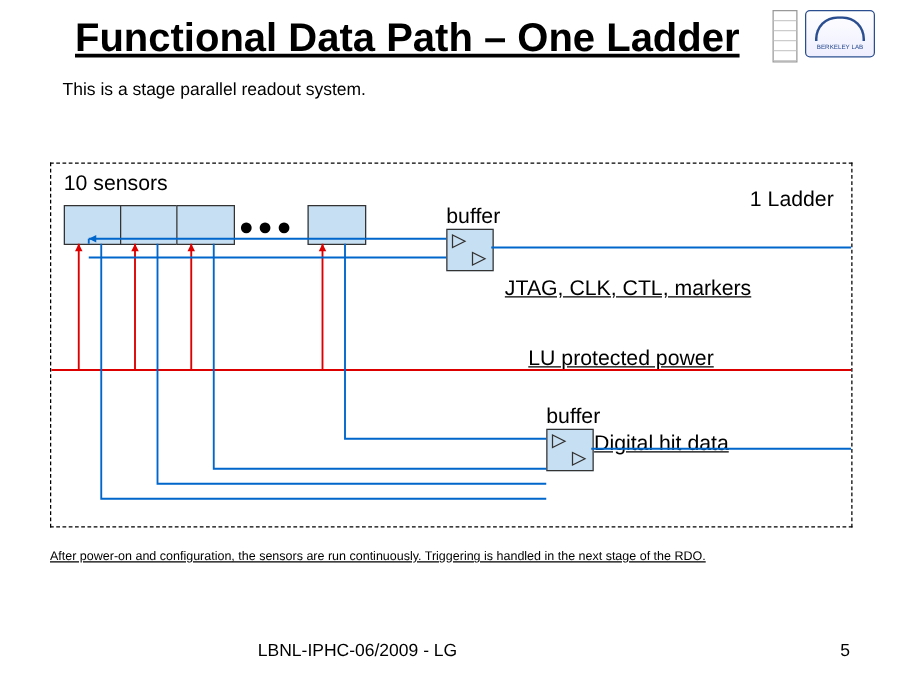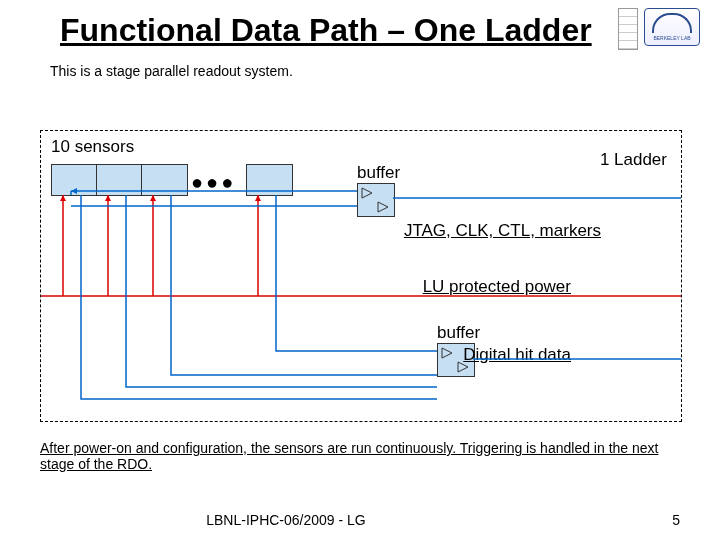--- a/index.html
+++ b/index.html
@@ -12,21 +12,21 @@
   .lab-logo .arch { width:36px; height:18px; border:2px solid #2a4d8f; border-bottom:none; border-radius:18px 18px 0 0; }
   .lab-logo .txt { font-size:5px; color:#2a4d8f; margin-top:2px; }
   .intro { position:absolute; top:62px; left:50px; font-size:14px; line-height:1.35; }
   .diagram { position:absolute; top:130px; left:40px; width:640px; height:290px; border:1px dashed #000; }
   .label { position:absolute; font-size:17px; }
   .label.u { text-decoration:underline; }
   .sensor { position:absolute; top:33px; width:45px; height:30px; background:#c7dff2; border:1px solid #333; }
   .dots { position:absolute; top:40px; left:150px; font-size:20px; letter-spacing:3px; }
   .buf { position:absolute; width:36px; height:32px; background:#c7dff2; border:1px solid #333; }
   .buf svg { width:100%; height:100%; }
-  .outro { position:absolute; top:440px; left:40px; width:640px; font-size:14px; text-decoration:underline; }
+  .outro { position:absolute; top:440px; left:40px; width:640px; font-size:10px; text-decoration:underline; }
   .footer { position:absolute; bottom:12px; left:0; width:572px; text-align:center; font-size:14px; }
   .pagenum { position:absolute; bottom:12px; right:40px; font-size:14px; }
 </style>
 </head>
 <body>
 
 <div class="page">
 
   <div class="title">Functional Data Path – One Ladder</div>
 
@@ -68,21 +68,21 @@
     <div class="label u" style="top:90px; right:80px;">JTAG, CLK, CTL, markers</div>
     <div class="label u" style="top:146px; right:110px;">LU protected power</div>
 
     <div class="label" style="top:192px; left:396px;">buffer</div>
     <div class="buf" style="top:212px; left:396px;">
       <svg viewBox="0 0 36 32">
           <polygon points="4,4 4,14 14,9" fill="none" stroke="#333"></polygon>
           <polygon points="20,18 20,28 30,23" fill="none" stroke="#333"></polygon>
         </svg>
     </div>
-    <div class="label u" style="top:214px; right:110px;text-align:center;">Digital hit data</div>
+    <div class="label u" style="top:214px; right:98px;text-align:center;">Digital hit data</div>
 
     <svg width="640" height="290" style="position:absolute;top:0;left:0;pointer-events:none;">
 
       <line x1="22" y1="64" x2="22" y2="165" stroke="#d00" stroke-width="1.5"></line>
         <polygon points="22,64 19,70 25,70" fill="#d00"></polygon>
       <line x1="67" y1="64" x2="67" y2="165" stroke="#d00" stroke-width="1.5"></line>
         <polygon points="67,64 64,70 70,70" fill="#d00"></polygon>
       <line x1="112" y1="64" x2="112" y2="165" stroke="#d00" stroke-width="1.5"></line>
         <polygon points="112,64 109,70 115,70" fill="#d00"></polygon>
       <line x1="217" y1="64" x2="217" y2="165" stroke="#d00" stroke-width="1.5"></line>

